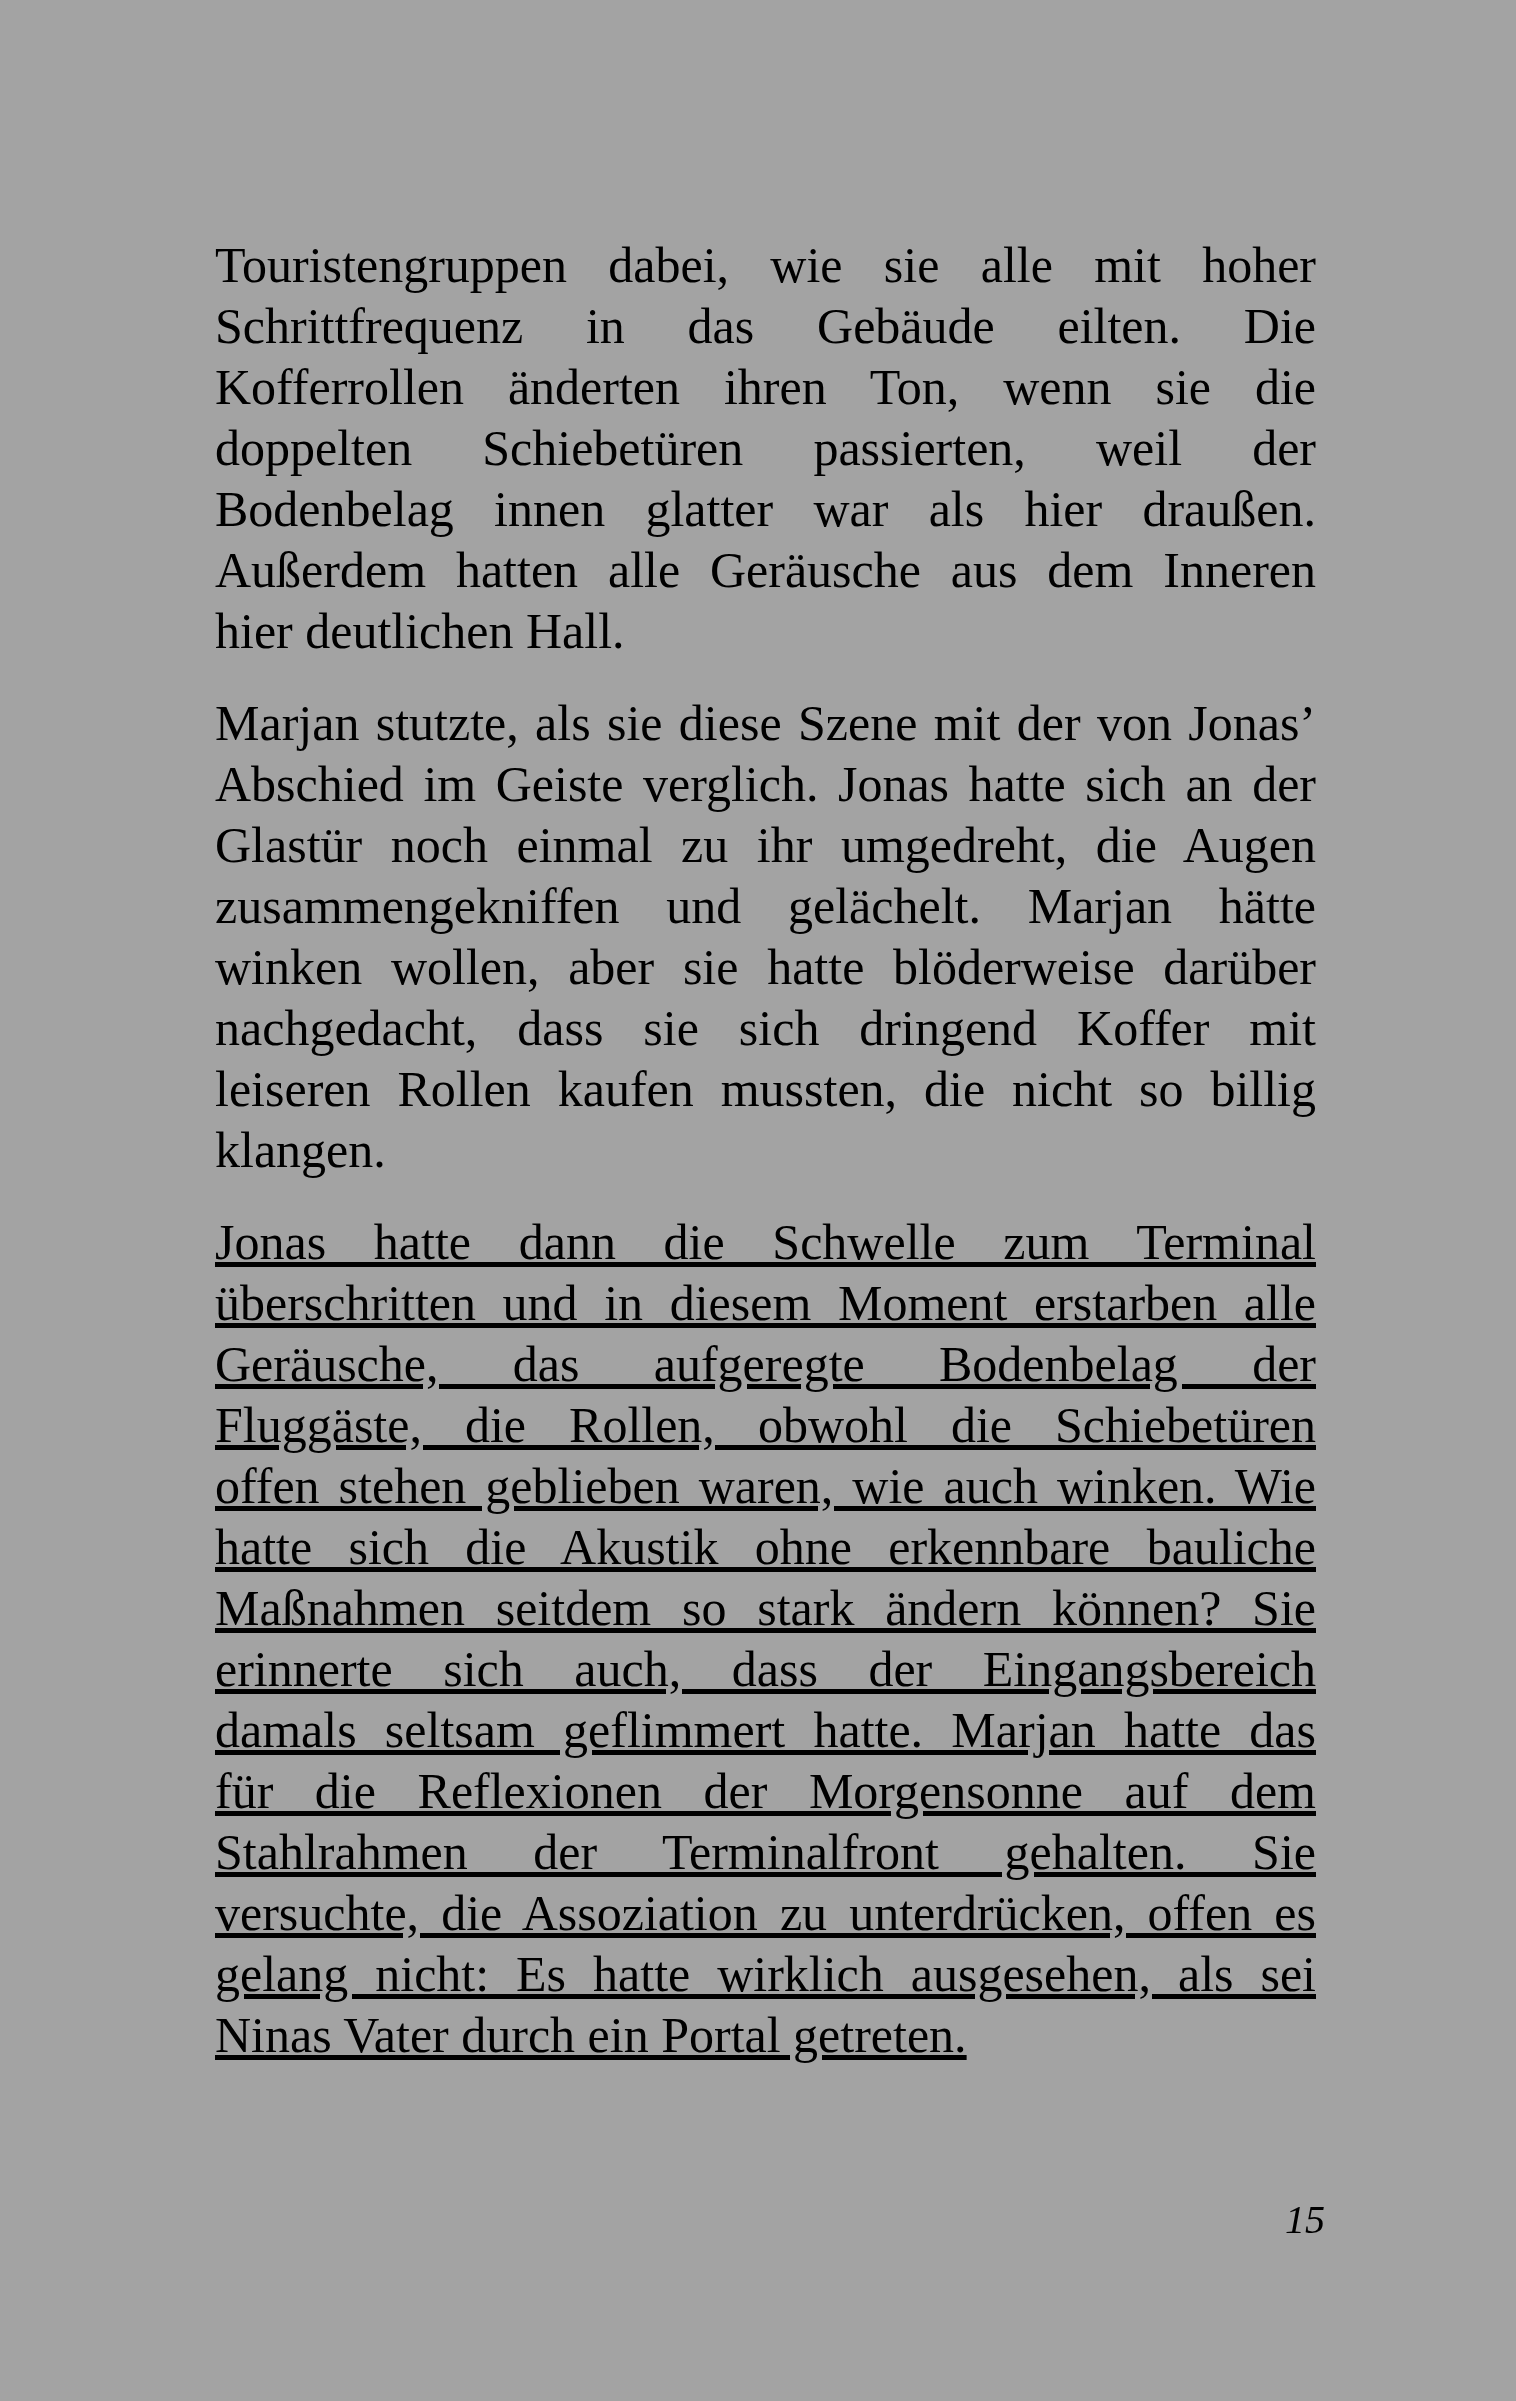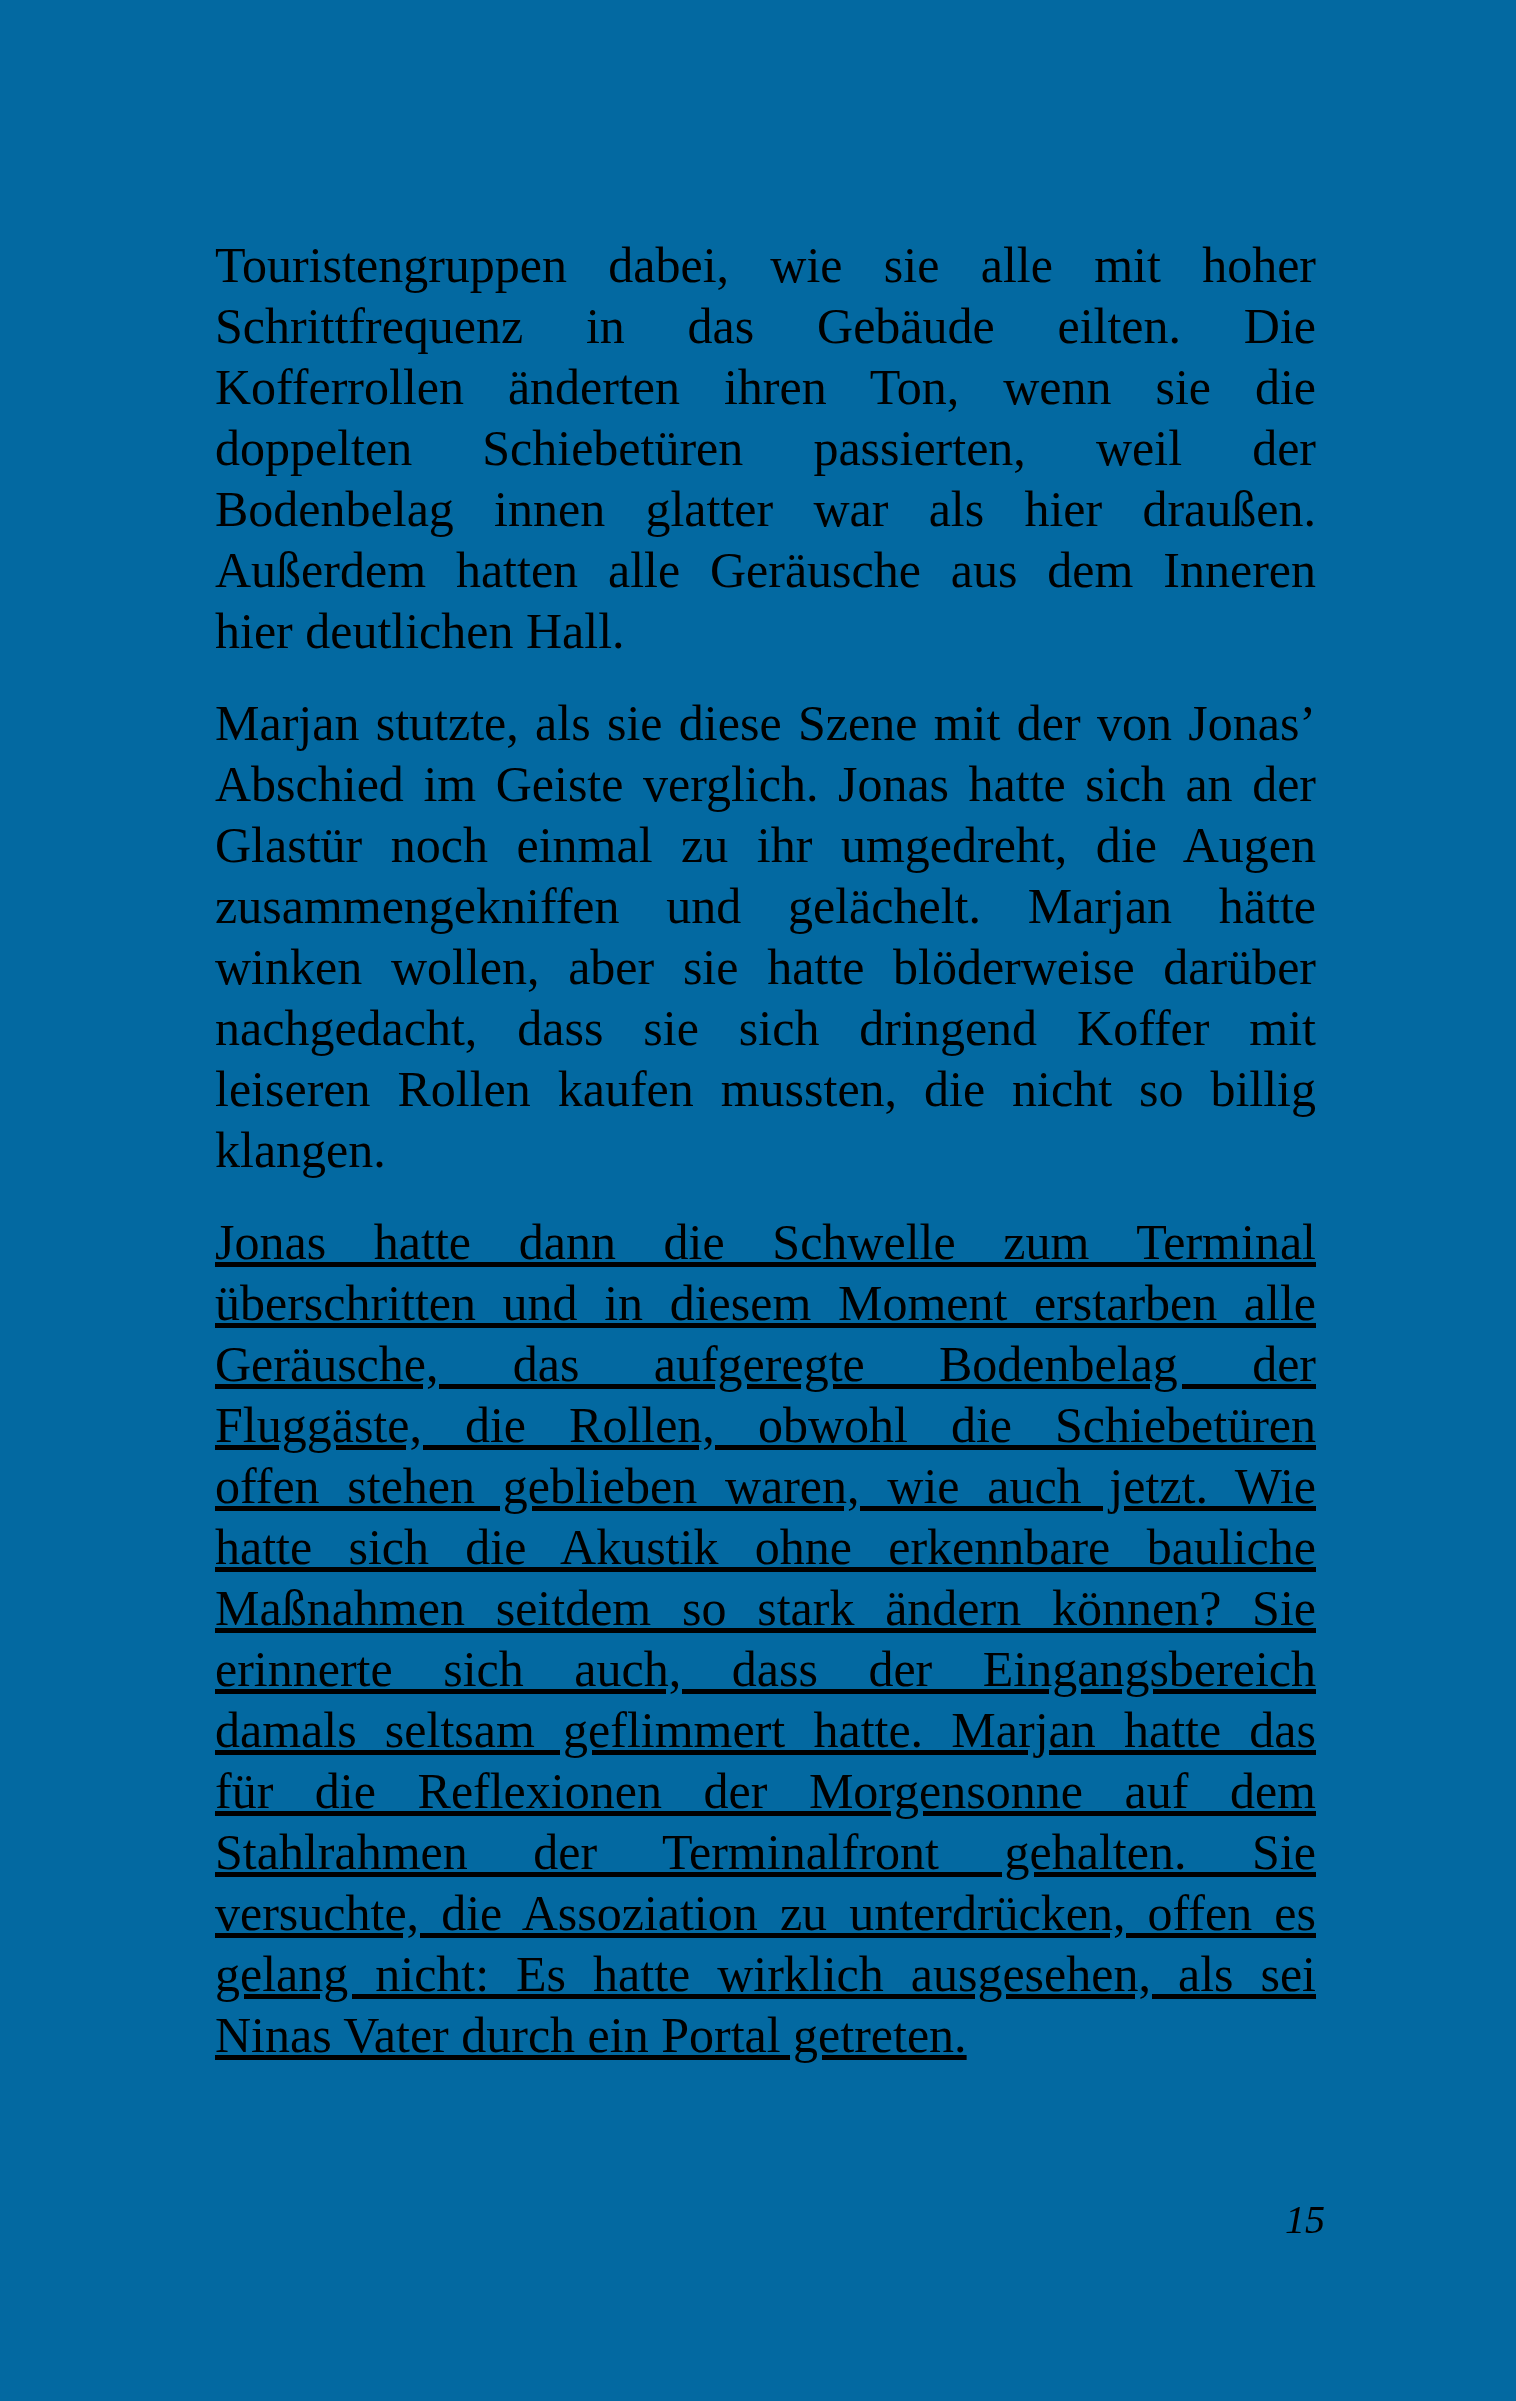--- a/index.html
+++ b/index.html
@@ -11,21 +11,21 @@
     height: 2401px;
     background: #ffffff;
     position: relative;
     overflow: hidden;
     font-family: "Liberation Serif", "DejaVu Serif", serif;
     color: #000000;
   }
   .page {
     position: absolute;
     inset: 0;
-    background: #0369a1;
+    background: #a3a3a3;
   }
   .text-block {
     position: absolute;
     left: 215px;
     top: 235px;
     width: 1101px;
     font-size: 50px;
     line-height: 61px;
     color: #000000;
   }
@@ -77,21 +77,21 @@
         <div class="line">winken wollen, aber sie hatte blöderweise darüber</div>
         <div class="line">nachgedacht, dass sie sich dringend Koffer mit</div>
         <div class="line">leiseren Rollen kaufen mussten, die nicht so billig</div>
         <div class="line last">klangen.</div>
       </div>
       <div class="paragraph">
         <div class="line">Jonas hatte dann die Schwelle zum Terminal</div>
         <div class="line">überschritten und in diesem Moment erstarben alle</div>
         <div class="line">Geräusche, das aufgeregte Bodenbelag der</div>
         <div class="line">Fluggäste, die Rollen, obwohl die Schiebetüren</div>
-        <div class="line">offen stehen geblieben waren, wie auch jetzt. Wie</div>
+        <div class="line">offen stehen geblieben waren, wie auch winken. Wie</div>
         <div class="line">hatte sich die Akustik ohne erkennbare bauliche</div>
         <div class="line">Maßnahmen seitdem so stark ändern können? Sie</div>
         <div class="line">erinnerte sich auch, dass der Eingangsbereich</div>
         <div class="line">damals seltsam geflimmert hatte. Marjan hatte das</div>
         <div class="line">für die Reflexionen der Morgensonne auf dem</div>
         <div class="line">Stahlrahmen der Terminalfront gehalten. Sie</div>
         <div class="line">versuchte, die Assoziation zu unterdrücken, offen es</div>
         <div class="line">gelang nicht: Es hatte wirklich ausgesehen, als sei</div>
         <div class="line last">Ninas Vater durch ein Portal getreten.</div>
       </div>

